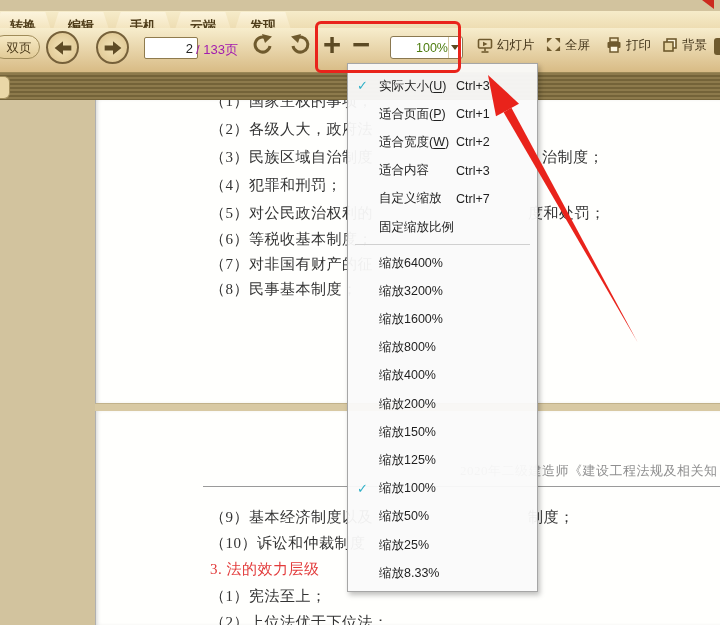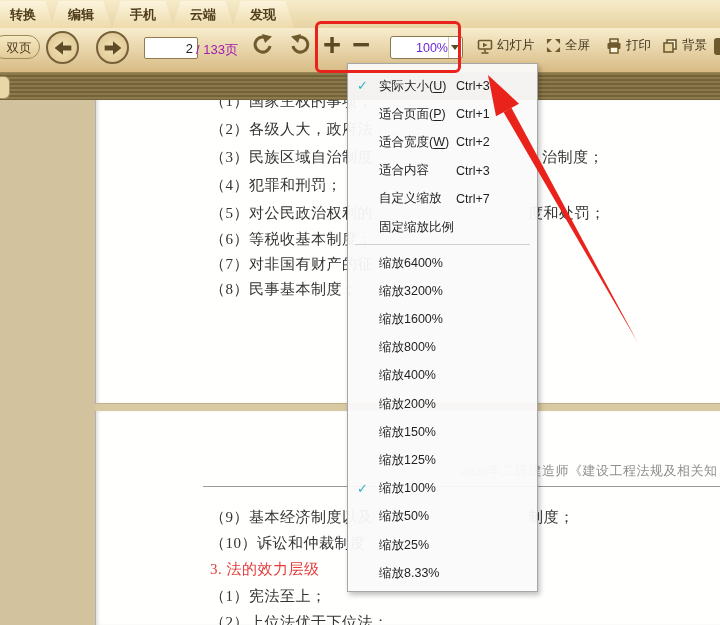--- a/index.html
+++ b/index.html
@@ -1,21 +1,21 @@
 <!DOCTYPE html>
 <html><head>
 <meta charset="utf-8">
 <style>
   html,body{margin:0;padding:0;}
   #app{position:relative;width:720px;height:625px;overflow:hidden;
        font-family:"Liberation Sans","DejaVu Sans",sans-serif;background:#d2c39e;}
   .abs{position:absolute;}
 
   
-  #tabbar{left:0;top:0;width:720px;height:28px;
+  #tabbar{left:0;top:11px;width:720px;height:28px;
     background:linear-gradient(#f6ecca,#e8d3a3);border-bottom:1px solid #bfa671;z-index:4;}
   .tab{position:absolute;top:1px;height:27px;line-height:27px;text-align:center;width:62px;
     background:linear-gradient(#fcf4dd,#eedbac);color:#4f3d1a;font-size:13px;font-weight:bold;
     clip-path:polygon(0 100%,14% 0,86% 0,100% 100%);cursor:default;}
   #win-red-glyph{left:702px;top:0;width:12px;height:9px;background:#cc2a1f;
     clip-path:polygon(0 0,100% 0,100% 100%);}
 
   
   #toolbar{left:0;top:28px;width:720px;height:44px;
     background:linear-gradient(#f7edcd,#d8bb85);border-bottom:1px solid #b39a63;z-index:4;}
@@ -26,24 +26,24 @@
     background:radial-gradient(#f2e3b8,#dcc28c);border:2.5px solid #75603a;box-sizing:border-box;
     display:flex;align-items:center;justify-content:center;}
   #page-input{left:144px;top:37px;width:44px;height:20px;border:1px solid #8f7b4e;border-radius:2px;
     background:#fff;font-size:13px;text-align:right;padding:0 4px;z-index:5;color:#222;
     font-family:"Liberation Sans","DejaVu Sans",sans-serif;}
   #page-total{left:196px;top:41px;font-size:13px;color:#a21caf;z-index:5;}
   .histbtn{top:32px;z-index:5;}
   .zoomchar{top:29px;font-size:31px;font-weight:900;color:#5c4a24;z-index:5;line-height:31px;}
   #zoom-combo{left:390px;top:36px;width:73px;height:23px;background:#fff;border:1px solid #8a7850;
     border-radius:3px;z-index:5;display:flex;align-items:center;box-sizing:border-box;}
-  #zoom-combo .val{flex:1;font-size:12.5px;color:#6d28d9;padding-left:25px;text-align:right;}
+  #zoom-combo .val{flex:1;font-size:12.5px;color:#4d7c0f;padding-left:25px;text-align:right;}
   #zoom-combo .dd{width:18px;height:100%;border-left:1px solid #d5c9a6;display:flex;align-items:center;justify-content:center;}
   .tri-down{width:0;height:0;border-left:4.5px solid transparent;border-right:4.5px solid transparent;border-top:5.5px solid #5a4a22;}
-  .tbgroup{top:37px;display:flex;align-items:center;gap:4px;color:#43351a;font-size:12.5px;z-index:5;}
+  .tbgroup{top:37px;display:flex;gap:4px;color:#43351a;font-size:12.5px;z-index:5;}
   #tool-sliver{left:714px;top:38px;width:6px;height:17px;background:#6f5a2e;border-radius:3px 0 0 3px;z-index:5;}
 
   
   #band{left:0;top:72px;width:720px;height:28px;z-index:6;
     background:repeating-linear-gradient(180deg,#8d7a4c 0 2px,#746339 2px 4px);
     border-top:1px solid #9a8756;box-sizing:border-box;}
   #band-tab{left:0;top:76px;width:9px;height:21px;background:#ead7a7;border:1px solid #a4905e;
     border-left:none;border-radius:0 6px 6px 0;z-index:7;}
 
   

